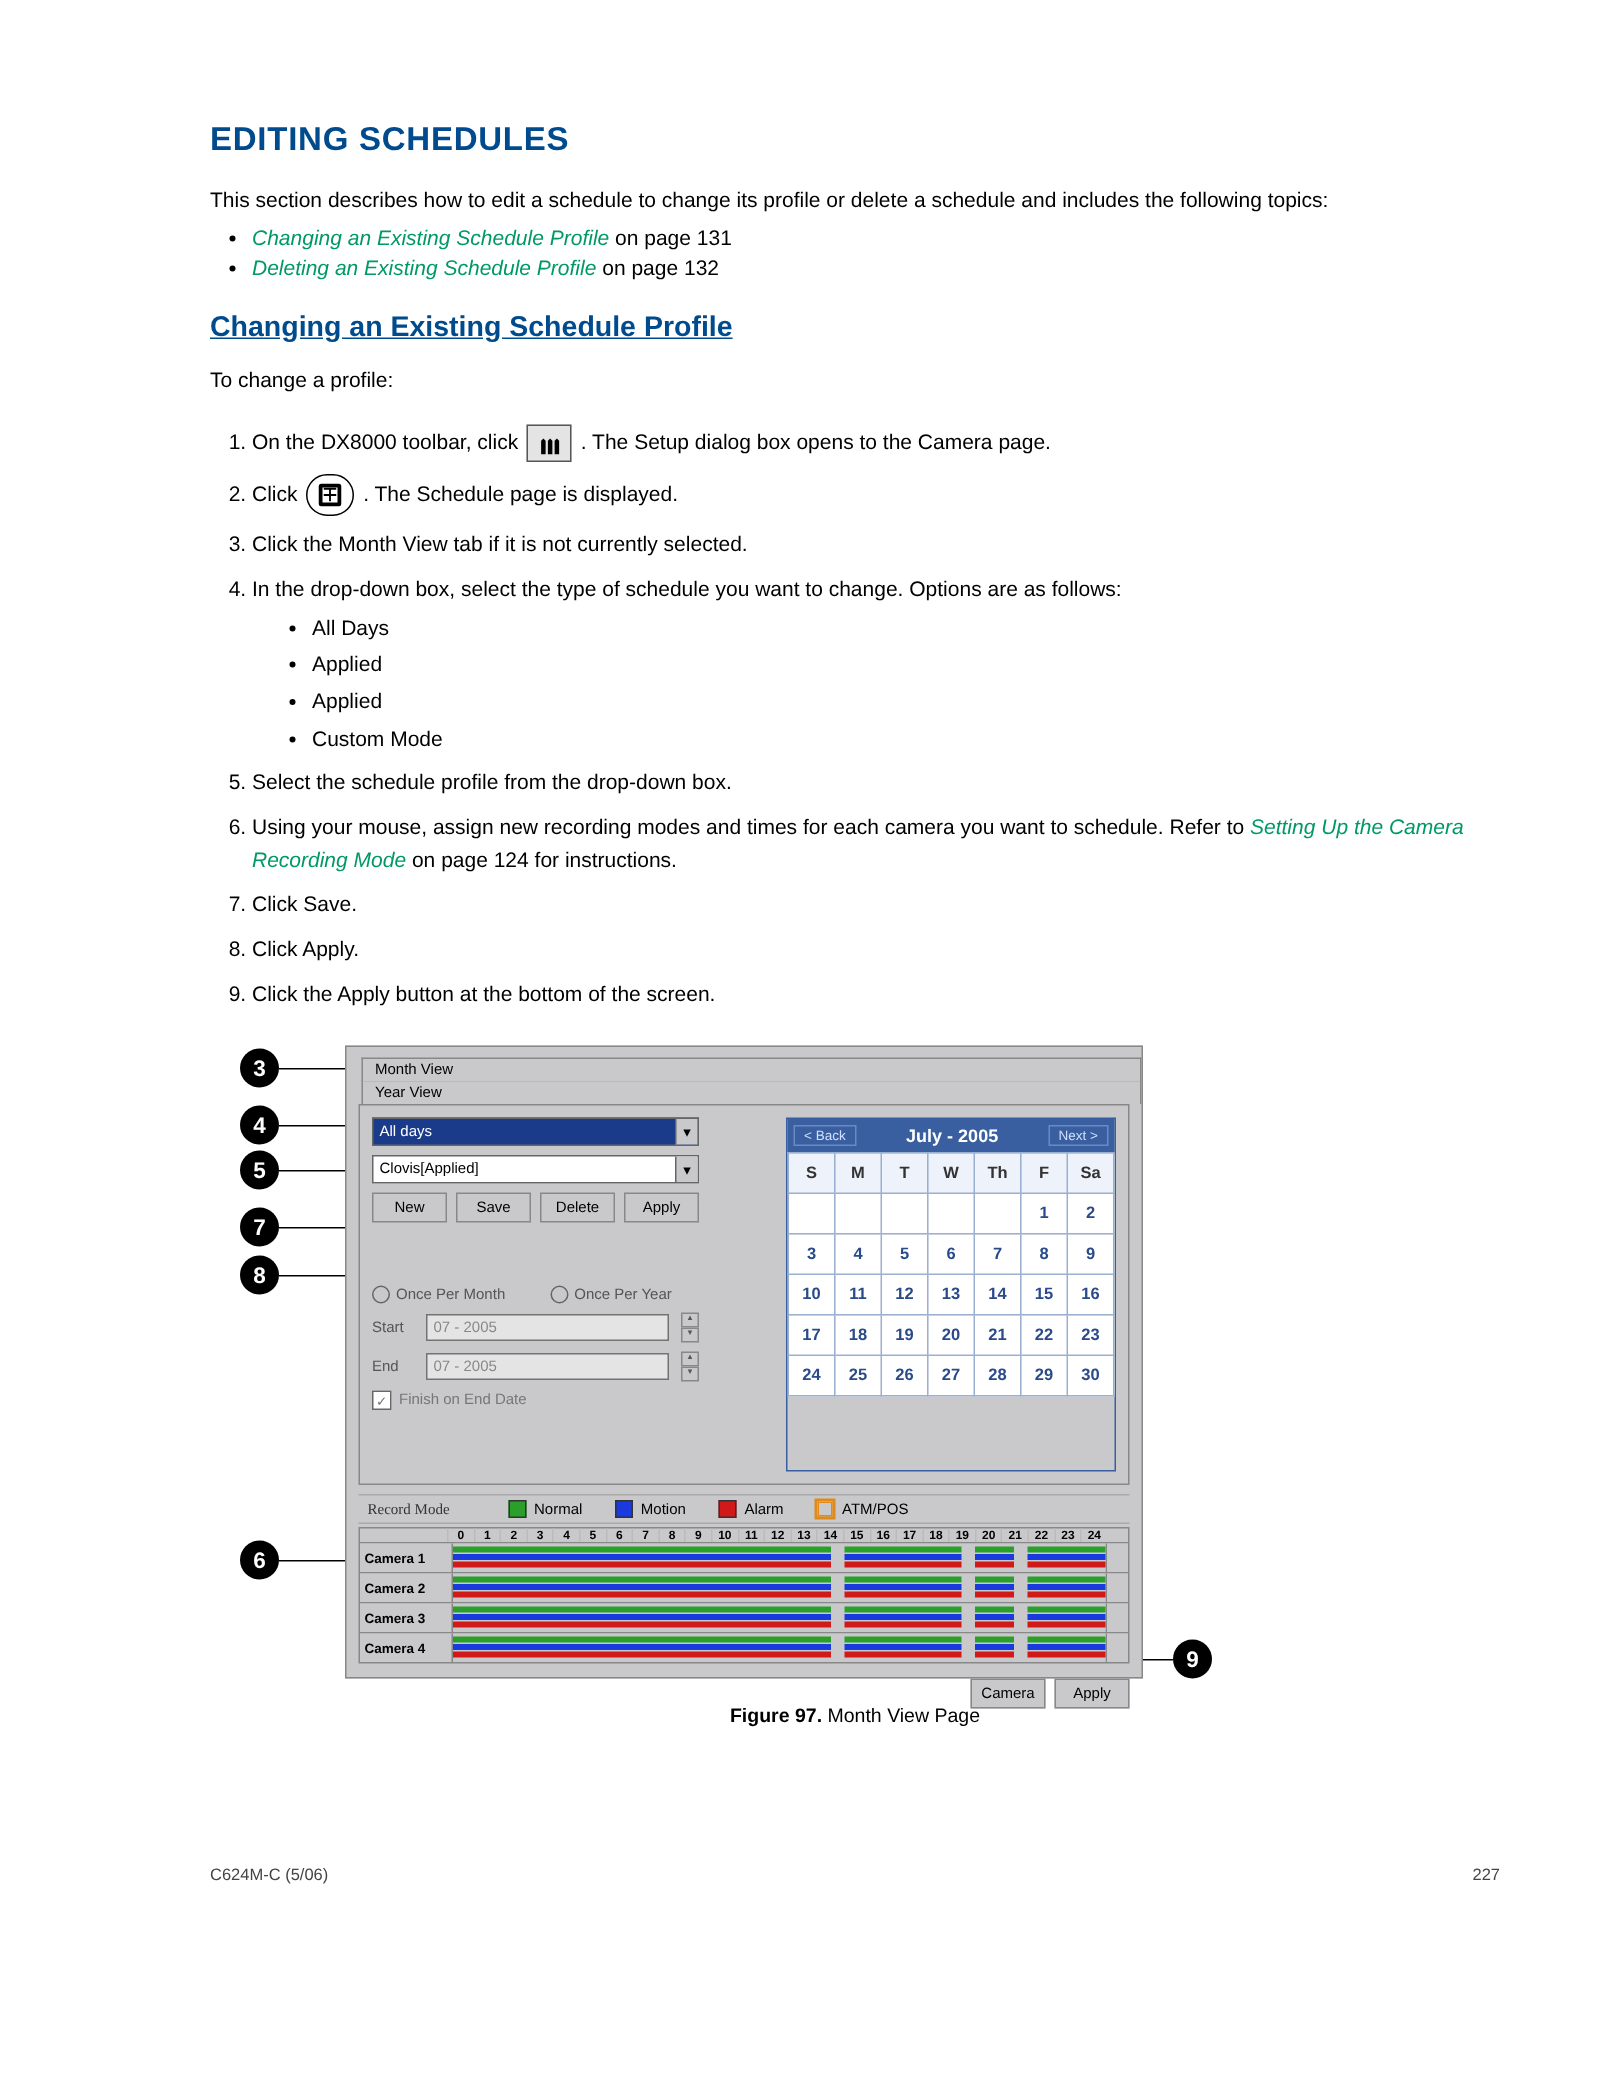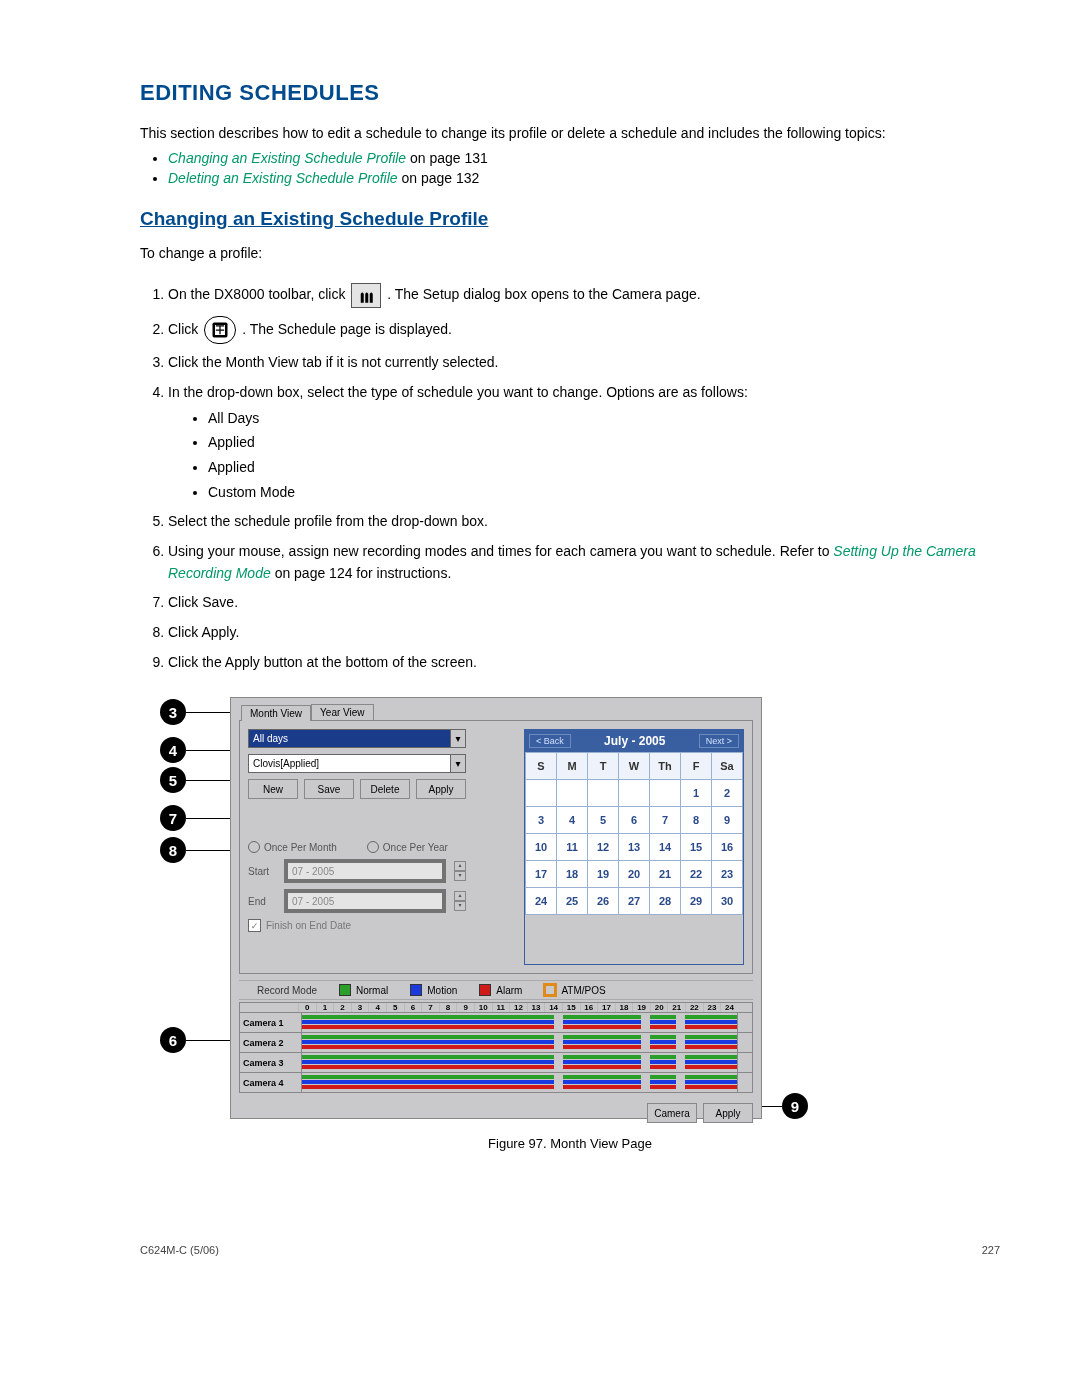--- a/index.html
+++ b/index.html
@@ -82,21 +82,21 @@
     position: absolute; height: 1px; background: #000; left: 26px;
   }
 
   .dialog {
     position: absolute; left: 70px; top: 0;
     width: 530px; height: 420px;
     background: #c9c9cb;
     border: 1px solid #888;
   }
   .tabs {
-    display: flex; gap: 0; margin: 6px 0 0 10px;
+    display: flex; gap: 0; margin: 6px 0 0 10px; flex-direction: column;
   }
   .tab {
     font-size: 10px; padding: 2px 8px;
     border: 1px solid #888; border-bottom: none;
     background: #c9c9cb;
   }
   .tab.active { background: #c9c9cb; position: relative; top: 1px; }
   .panel {
     margin: 0 8px 6px 8px;
     border: 1px solid #888; background: #c9c9cb;
@@ -121,21 +121,21 @@
     flex: 1; height: 18px; font-size: 10px;
     background: #c9c9cb; border: 1px solid #888;
     display: flex; align-items: center; justify-content: center;
   }
   .radios { display: flex; gap: 30px; font-size: 10px; color: #555; margin-top: 36px; }
   .radio { display: flex; align-items: center; gap: 4px; }
   .radio .dot { width: 10px; height: 10px; border: 1px solid #666; border-radius: 50%; }
   .kv { display: flex; align-items: center; gap: 8px; font-size: 10px; color: #555; }
   .kv .lbl { width: 28px; }
   .kv .fld {
-    flex: 1; height: 16px; border: 4px solid #737373; background: #e4e4e4;
+    flex: 1; height: 16px; border: 1px solid #737373; background: #e4e4e4;
     display: flex; align-items: center; padding: 0 4px; color: #888;
   }
   .kv .spin { width: 12px; display: flex; flex-direction: column; }
   .kv .spin div { height: 8px; border: 1px solid #888; background: #c9c9cb; font-size: 6px; line-height: 6px; text-align: center; }
   .chk { display: flex; align-items: center; gap: 5px; font-size: 10px; color: #777; }
   .chk .box { width: 11px; height: 11px; border: 1px solid #666; background: #fff; display: flex; align-items: center; justify-content: center; font-size: 9px; }
 
   .cal { width: 225px; border: 1px solid #3a5fa0; font-size: 11px; margin-left: 44px; }
   .calhdr {
     display: flex; align-items: center; justify-content: space-between;
@@ -152,21 +152,21 @@
     font-size: 11px;
   }
   table.calgrid th { background: #eef2fa; color: #333; font-weight: bold; }
 
   .legend {
     display: flex; gap: 22px; align-items: center;
     margin: 2px 8px; font-size: 10px;
     border-top: 1px solid #aaa; border-bottom: 1px solid #aaa;
     padding: 3px 6px;
   }
-  .legend .lbl { width: 72px; text-align: right; color: #333; }
+  .legend .lbl { width: 72px; text-align: left; color: #333; font-family: Liberation Serif, serif; }
   .legend .item { display: flex; align-items: center; gap: 5px; }
   .sw { width: 10px; height: 10px; border: 1px solid #333; }
   .sw.green { background: #2aa02a; }
   .sw.blue { background: #1a3adf; }
   .sw.red { background: #d01a1a; }
   .sw.orange { background: #e08a1a; border: none; outline: 1px solid #e08a1a; background: #fff; box-shadow: inset 0 0 0 1px #e08a1a; }
   .sw.orange { background: none; border: 1px solid #e08a1a; }
 
   .timeline {
     margin: 0 8px 6px 8px; font-size: 9px;
@@ -180,21 +180,21 @@
   .tlrow .cam { width: 58px; padding-left: 3px; display: flex; align-items: center; background: #c9c9cb; border-right: 1px solid #888; font-size: 9px; font-weight: bold; }
   .tlrow .track { flex: 1; position: relative; background: #c9c9cb; }
   .bar { position: absolute; height: 4px; }
   .bar.g { background: #2aa02a; top: 2px; }
   .bar.b { background: #1a3adf; top: 7px; }
   .bar.r { background: #d01a1a; top: 12px; }
   .sbv { width: 14px; background: #c9c9cb; border-left: 1px solid #888; display: flex; flex-direction: column; justify-content: space-between; align-items: center; font-size: 8px; }
   .dlgfooter { display: flex; justify-content: flex-end; gap: 6px; padding: 4px 8px; }
 
   .figcap { text-align: center; font-size: 13px; margin-top: 6px; }
-  .figcap b { font-weight: normal; }
+  .figcap b { font-weight: bold; }
 
   .pagefoot {
     display: flex; justify-content: space-between;
     font-size: 11px; color: #444; margin-top: 90px;
   }
 </style>
 </head>
 <body>
 
 <h1>EDITING SCHEDULES</h1>

